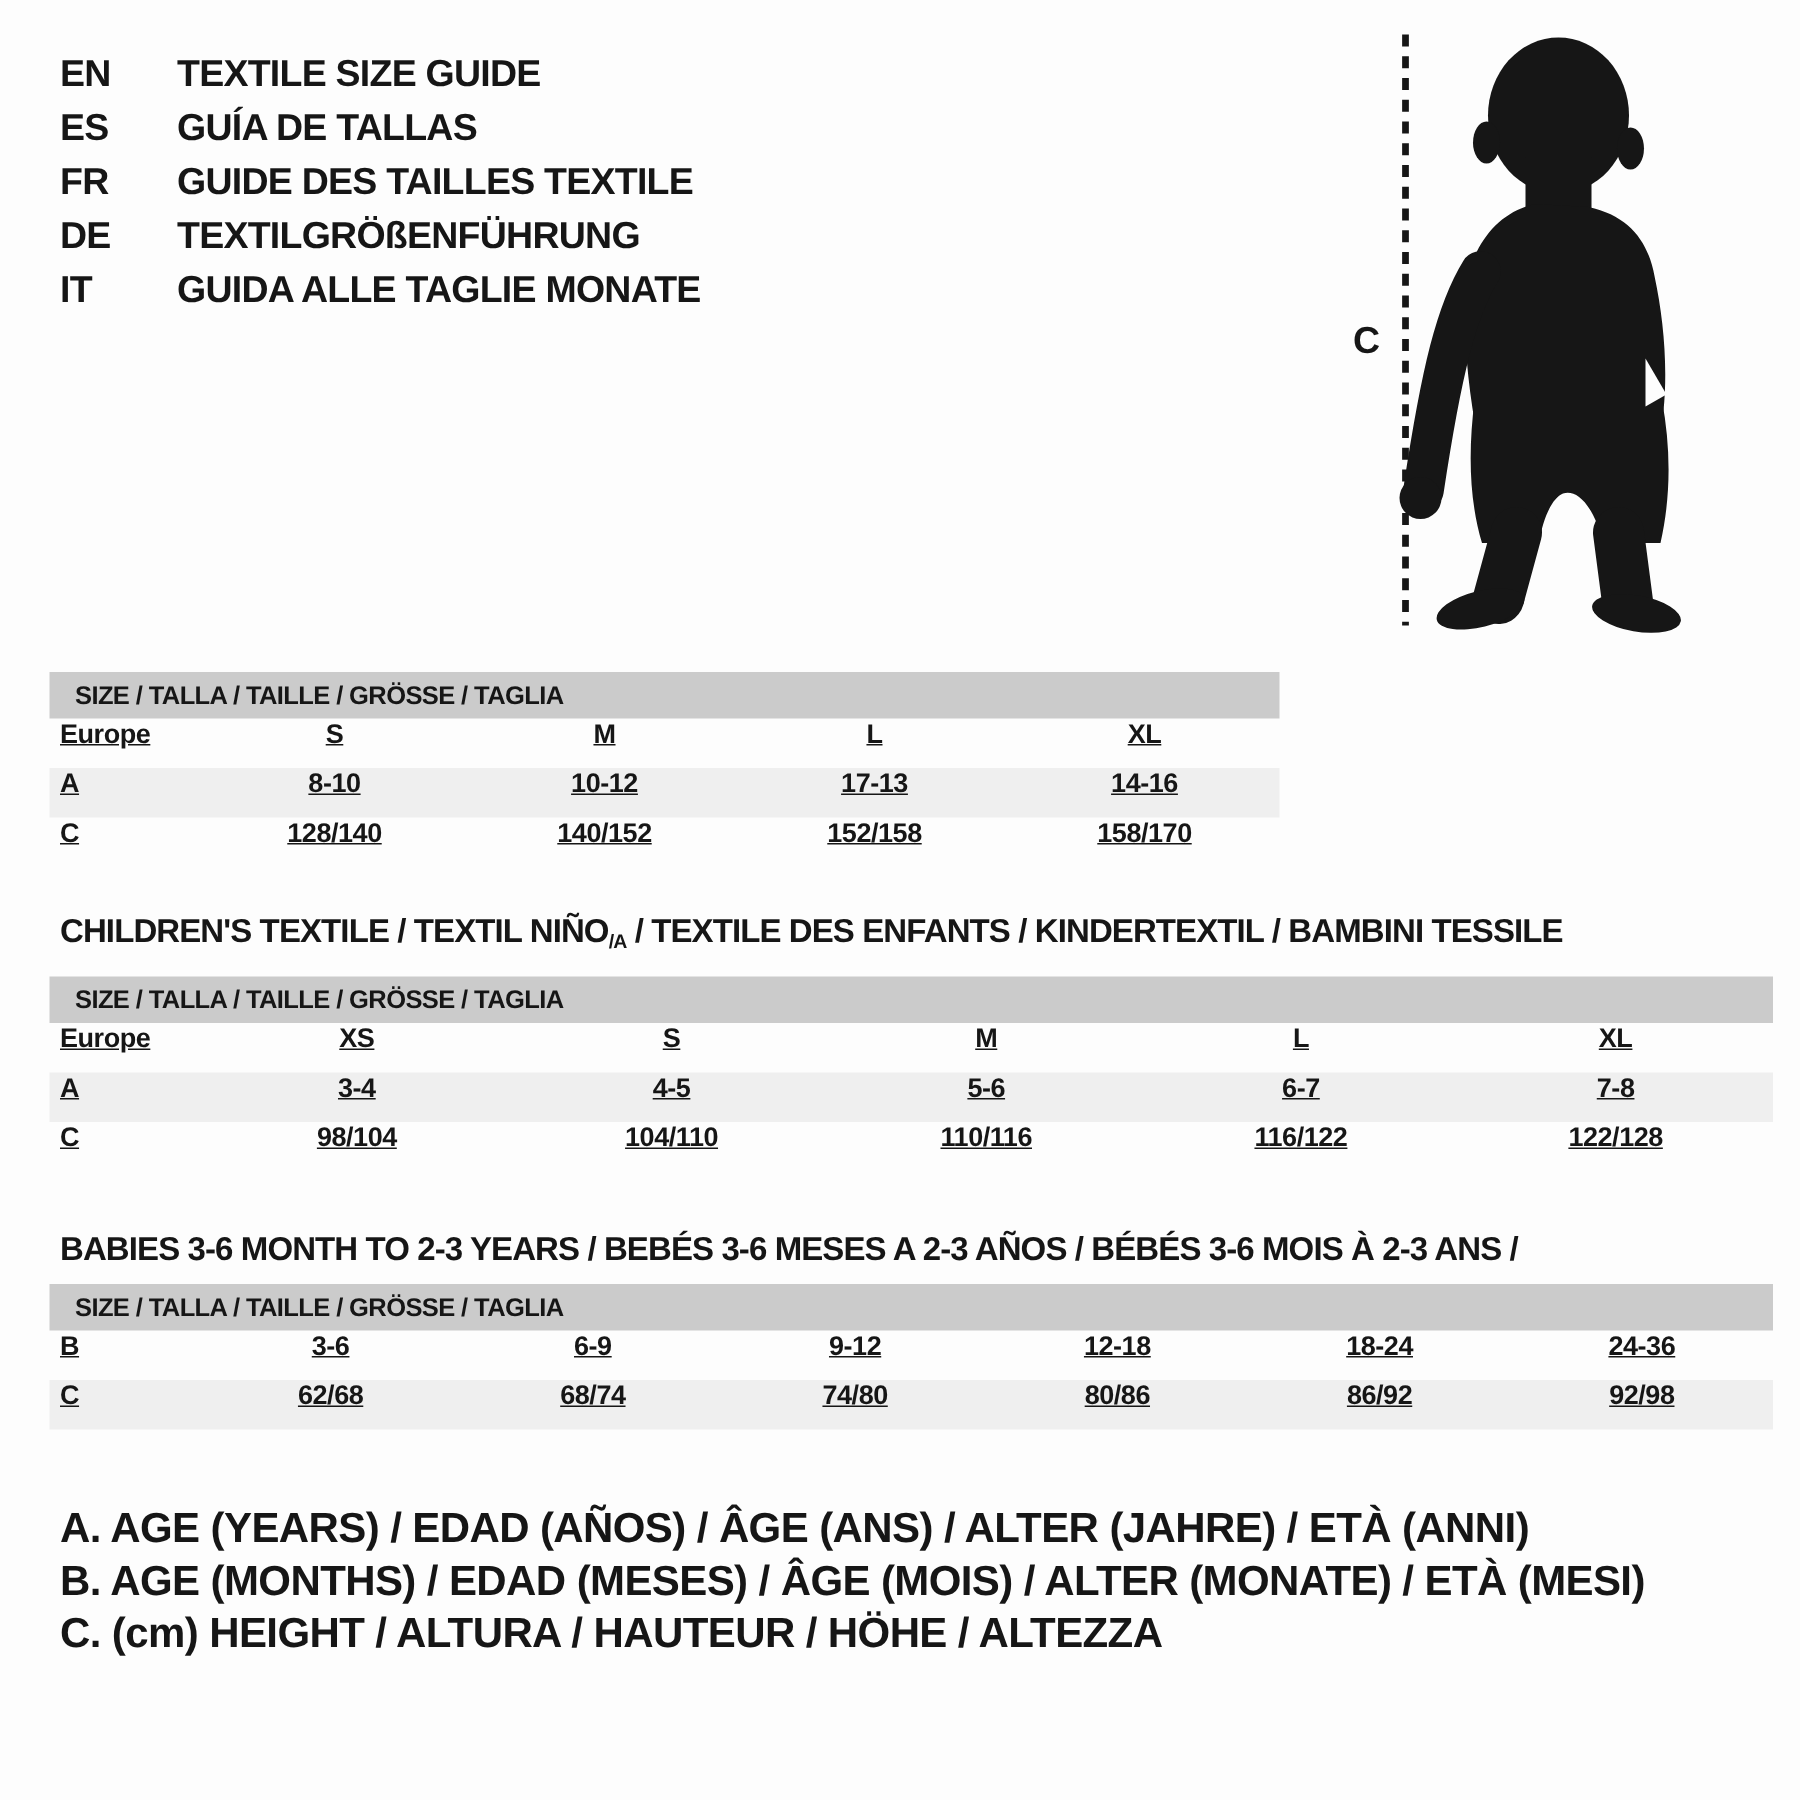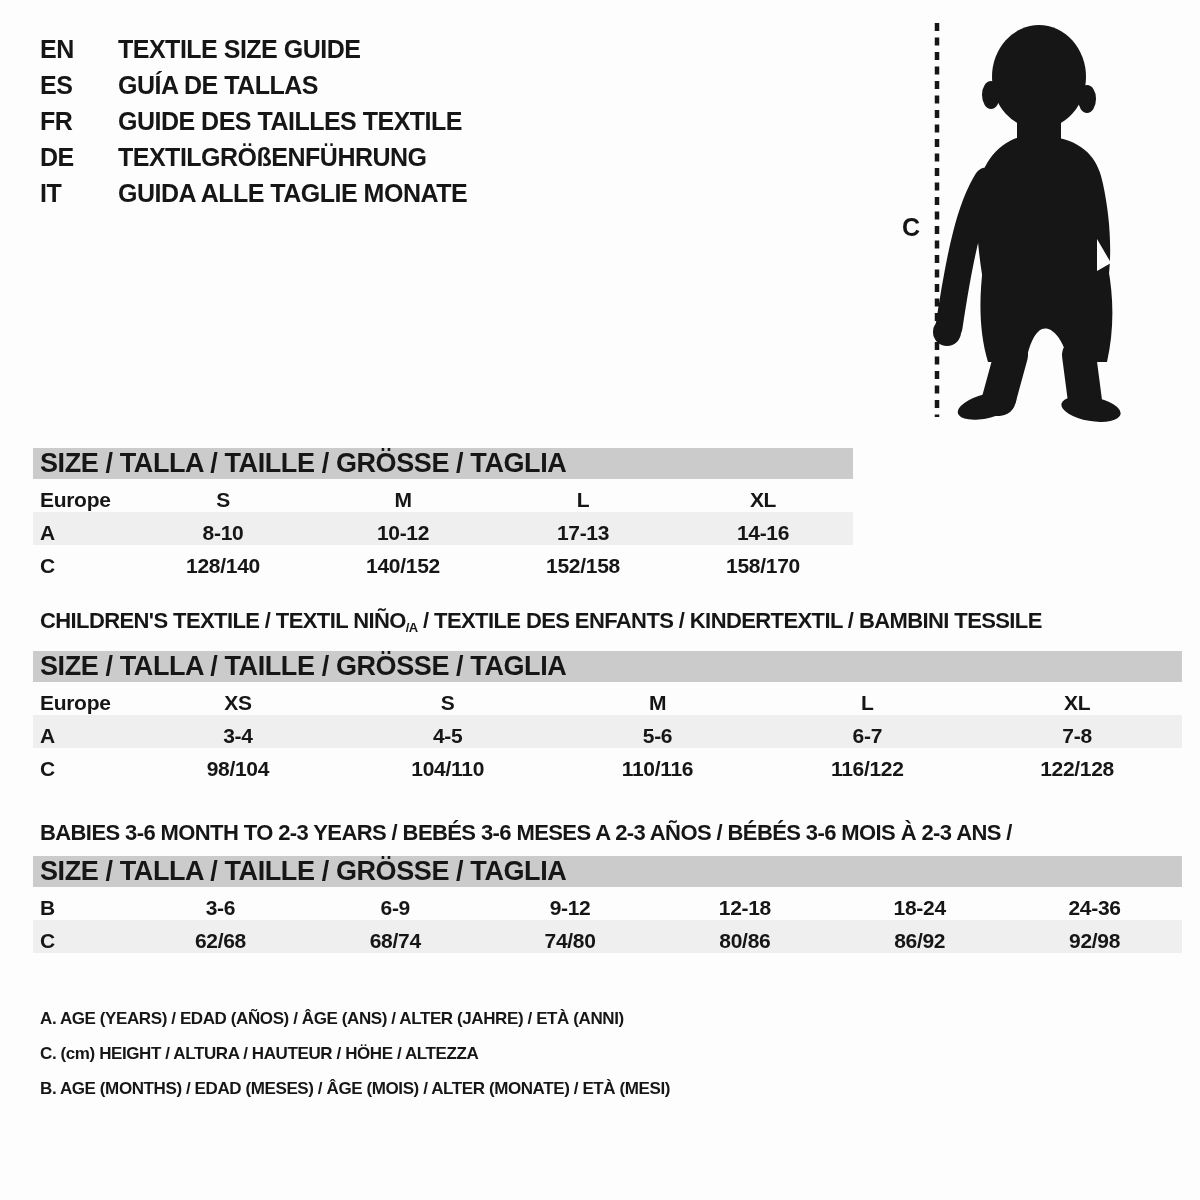--- a/index.html
+++ b/index.html
@@ -34,30 +34,30 @@
   .sec-children{margin-top:30px;}
   .sec-children .sec-title{margin-bottom:16px;}
   .sec-babies{margin-top:36px;}
   .sec-babies .sec-title{line-height:31px;}
   .sec-babies .titles{margin-bottom:8px;margin-top:31px;}
   .w-narrow{width:820px;}
   .w-wide{width:1149px;}
   .size-bar{
     background:var(--bar);
     height:31px;display:flex;align-items:center;
-    padding-left:7px;font-size:27px;letter-spacing:-0.4px;
+    padding-left:17px;font-size:17px;letter-spacing:-0.4px;
   }
-  .t-row{display:flex;height:33px;align-items:flex-end;font-size:21px;letter-spacing:-0.3px;}
+  .t-row{display:flex;height:33px;align-items:flex-start;font-size:18px;letter-spacing:-0.3px;text-decoration:underline;}
   .t-row.shaded{background:var(--shaded);}
   .t-label{width:100px;padding-left:7px;text-align:left;}
   .t-cell{flex:1;text-align:center;}
 
   
   .legend{margin:48px 0 0 40px;}
-  .legend-line{font-size:17px;line-height:35px;letter-spacing:-0.4px;}
+  .legend-line{font-size:28px;line-height:35px;letter-spacing:-0.4px;}
 
   .ink-fill{fill:var(--ink);}
   .ink-stroke{stroke:var(--ink);}
   .bg-fill{fill:var(--bg);}
 </style>
 </head>
 <body>
 
 <div class="page">
 
@@ -190,17 +190,17 @@
         <div class="t-cell">74/80</div>
         <div class="t-cell">80/86</div>
         <div class="t-cell">86/92</div>
         <div class="t-cell">92/98</div>
       </div>
     </div>
   </section>
 
   <footer class="legend">
     <div class="legend-line">A. AGE (YEARS) / EDAD (AÑOS) / ÂGE (ANS) / ALTER (JAHRE) / ETÀ (ANNI)</div>
+    <div class="legend-line">B. AGE (MONTHS) / EDAD (MESES) / ÂGE (MOIS) / ALTER (MONATE) / ETÀ (MESI)</div>
     <div class="legend-line">C. (cm) HEIGHT / ALTURA / HAUTEUR / HÖHE / ALTEZZA</div>
-    <div class="legend-line">B. AGE (MONTHS) / EDAD (MESES) / ÂGE (MOIS) / ALTER (MONATE) / ETÀ (MESI)</div>
   </footer>
 
 </div>
 
 </body></html>

